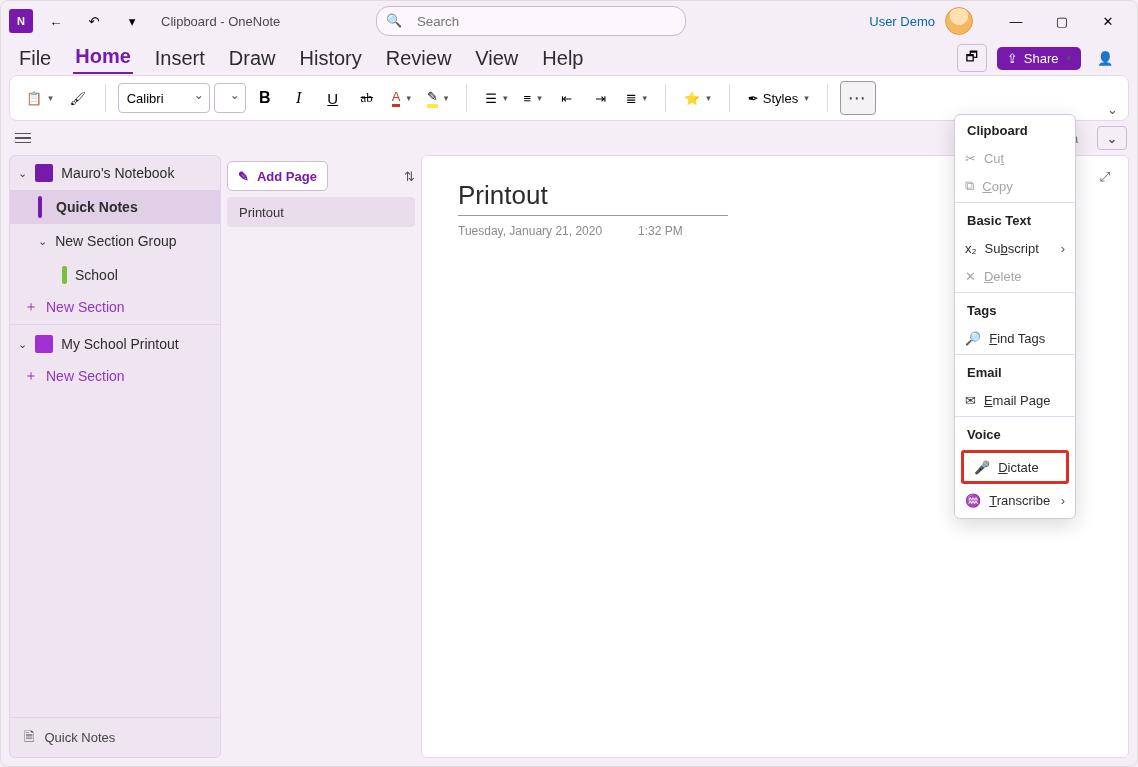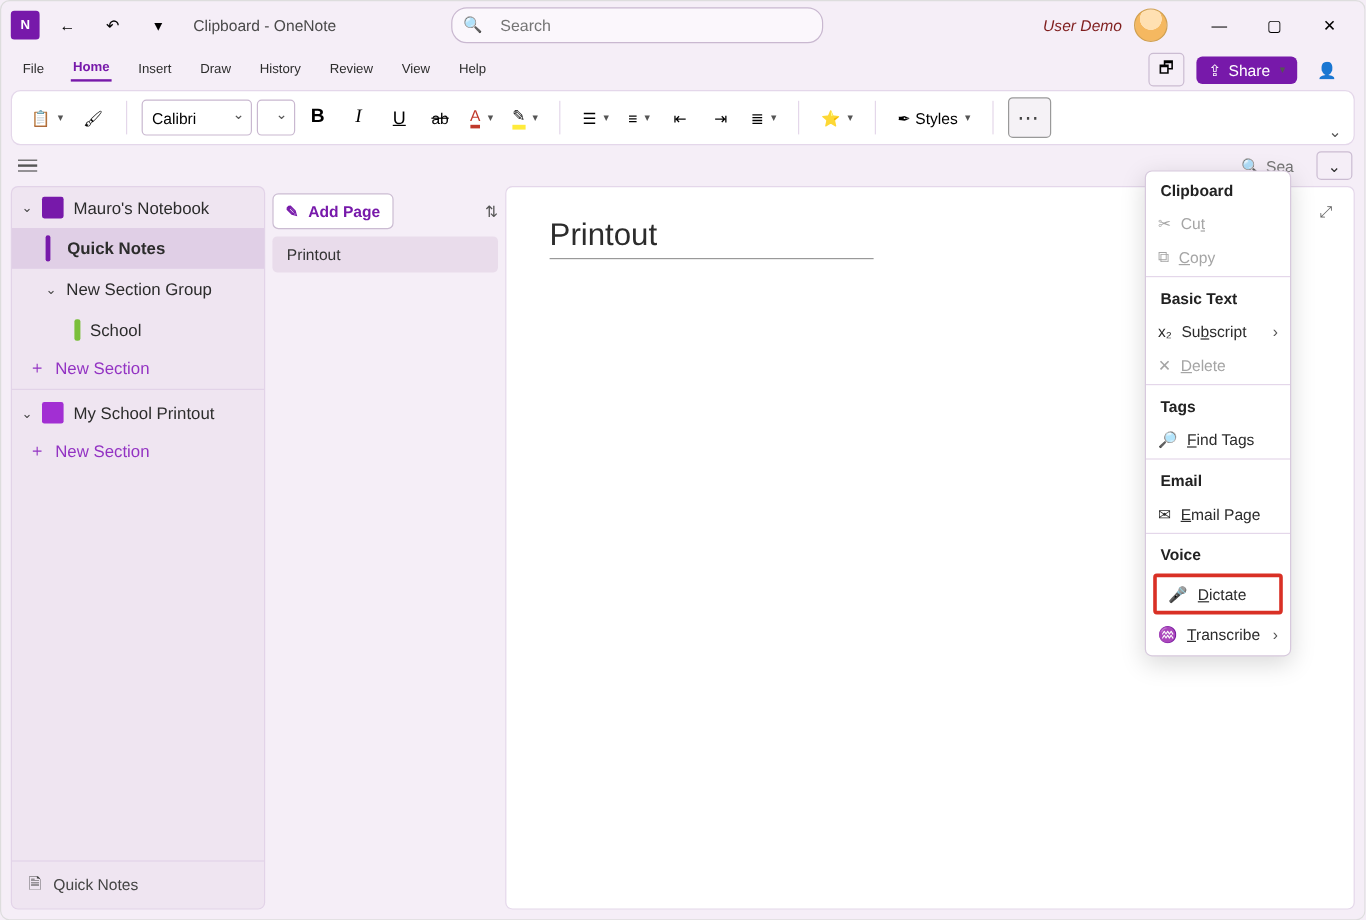--- a/index.html
+++ b/index.html
@@ -6,27 +6,27 @@
 body { background: #f5eef7; width: 1138px; height: 767px; overflow: hidden; font-size: 13px; color: #2c2c2c; }
 .window { width: 1138px; height: 767px; display: flex; flex-direction: column; border: 1px solid #ddd; border-radius: 8px; background: #f5eef7; }
 .titlebar { display: flex; align-items: center; height: 40px; padding: 0 8px; gap: 8px; }
 .app-icon { width: 24px; height: 24px; background: #7719aa; border-radius: 3px; display:flex; align-items:center; justify-content:center; color:#fff; font-weight:bold; font-size:11px;}
 .tb-btn { width: 30px; height: 30px; display:flex; align-items:center; justify-content:center; border:none; background:transparent; border-radius:4px; cursor:pointer; }
 .title-text { color:#4a4a4a; margin-left:6px; }
 .searchbar { flex:0 0 310px; margin-left:auto; margin-right:auto; position:relative; }
 .searchbar input { width: 310px; height:30px; border:1px solid #c9b8d0; border-radius:13px; padding-left:40px; background:#fbf7fc; }
 .searchbar .sicon { position:absolute; left:10px; top:7px; color:#666;}
 .user-area { margin-left:auto; display:flex; align-items:center; gap:10px; }
-.user-name { color:#7f1d1d;font-style:italic; }
+.user-name { color:#0369a1; }
 .avatar { width:28px; height:28px; border-radius:50%; background: radial-gradient(circle at 50% 30%, #ffe0b2 40%, #f5b860 42%, #f5b860 100%); border:1px solid #d0a050; display:inline-block;}
 .win-controls { display:flex; gap:4px; margin-left:12px;}
 .win-controls button { width:42px; height:30px; background:transparent; border:none; font-size:13px; cursor:pointer; border-radius:4px;}
 
 .menubar { display:flex; align-items:center; height:34px; padding:0 16px; gap:20px; }
-.menubar .menu-item { cursor:pointer; font-size:11px; padding: 2px 2px; }
+.menubar .menu-item { cursor:pointer; font-size:20px; padding: 2px 2px; }
 .menubar .menu-item.active { color:#7719aa; font-weight:600; border-bottom:2px solid #7719aa; padding-bottom:4px;}
 .menubar-right { margin-left:auto; display:flex; align-items:center; gap:10px;}
 .share-btn { background:#7719aa; color:#fff; border:none; border-radius:5px; padding:4px 10px; display:flex; align-items:center; gap:6px; cursor:pointer; font-size:13px;}
 .icon-btn { width:30px; height:28px; border:1px solid transparent; background:transparent; border-radius:4px; display:flex; align-items:center; justify-content:center; cursor:pointer;}
 .icon-btn.bordered { border:1px solid #cbbcd2;}
 
 .ribbon { background:#fff; border:1px solid #e4d7ea; border-radius:8px; margin:0 8px; padding:4px 10px; display:flex; align-items:center; gap:6px; height:46px; position:relative;}
 .r-group { display:flex; align-items:center; gap:4px;}
 .r-divider { width:1px; height:28px; background:#e4d7ea; margin:0 6px;}
 .r-btn { height:32px; min-width:30px; padding:0 6px; display:flex; align-items:center; justify-content:center; border:none; background:transparent; border-radius:4px; cursor:pointer; gap:4px; font-size:13px;}
@@ -67,21 +67,21 @@
 .pages-row { display:flex; align-items:center; gap:6px;}
 .page-item { height:30px; display:flex; align-items:center; padding:0 12px; border-radius:4px; cursor:pointer; color:#333;}
 .page-item.active { background:#e9dceb;}
 
 .content-col { flex:1; background:#fff; border:1px solid #e4d7ea; border-radius:6px; position:relative; padding:24px 36px;}
 .page-title { font-size:26px; font-weight:400; color:#2c2c2c; border-bottom:1px solid #999; display:inline-block; padding-right:180px; padding-bottom:4px;}
 .page-meta { display:flex; gap:36px; color:#8a8a8a; font-size:12px; margin-top:8px;}
 .fullscreen-icn { position:absolute; top:10px; right:12px; width:22px; height:22px; border:none; background:transparent; cursor:pointer; color:#666;}
 
 
-.overflow-menu { position:absolute; top:142px; right:62px; width:122px; background:#fff; border:1px solid #d7c9dd; border-radius:6px; box-shadow:0 6px 20px rgba(0,0,0,0.15); z-index:50; font-size:13px; padding-bottom:4px;}
+.overflow-menu { position:absolute; top:114px; right:62px; width:122px; background:#fff; border:1px solid #d7c9dd; border-radius:6px; box-shadow:0 6px 20px rgba(0,0,0,0.15); z-index:50; font-size:13px; padding-bottom:4px;}
 .om-header { font-weight:700; padding:8px 12px 6px 12px; color:#222;}
 .om-item { display:flex; align-items:center; gap:8px; padding:5px 10px; cursor:pointer; height:28px;}
 .om-item.disabled { color:#a5a5a5; cursor:default;}
 .om-item .arrow-r { margin-left:auto; color:#555;}
 .om-sep { height:1px; background:#e4d7ea; margin:2px 0;}
 .om-item .ul { text-decoration:underline;}
 .om-highlight { border:3px solid #d93025; margin:2px 6px; border-radius:3px; }
 .om-highlight .om-item { margin:0; }
 
 </style>
@@ -136,21 +136,21 @@
       <button class="r-btn">📋<span class="caret-s">▾</span></button>
       <button class="r-btn">🖌</button>
     </div>
     <div class="r-divider"></div>
     <div class="r-group">
       <span class="select-wrap"><input class="font-select" style="width: 92px;" value="Calibri"></span>
       <span class="select-wrap"><input class="font-select" style="width: 27px;" value="11"></span>
       <button class="r-btn" style="font-weight:bold;font-size:16px;">B</button>
       <button class="r-btn" style="font-style:italic;font-size:16px;font-family:serif;">I</button>
       <button class="r-btn" style="text-decoration:underline;font-size:15px;">U</button>
-      <button class="r-btn" style="text-decoration:line-through;">ab</button>
+      <button class="r-btn" style="text-decoration:line-through;font-family:Liberation Serif, serif;">ab</button>
       <button class="r-btn">
           <span style="color:#c0392b;border-bottom:3px solid #c0392b;">A</span>
           <span class="caret-s">▾</span>
         </button>
       <button class="r-btn">
           <span style="border-bottom:4px solid #ffeb3b;">✎</span>
           <span class="caret-s">▾</span>
         </button>
     </div>
     <div class="r-divider"></div>
@@ -243,20 +243,24 @@
         <span class="sort">⇅</span>
       </div>
       <div class="page-item active">
         <span>Printout</span>
       </div>
     </div>
 
     <div class="content-col">
       <button class="fullscreen-icn">⤢</button>
       <div class="page-title">Printout</div>
+      <div class="page-meta">
+        <span>Tuesday, January 21, 2020</span>
+        <span>1:32 PM</span>
+      </div>
     </div>
   </div>
 </div>
 
 <div class="overflow-menu">
   <div class="om-header">Clipboard</div>
   <div class="om-item disabled">
       <span>✂</span>
       <span>Cu<span class="ul">t</span></span>
     </div>

